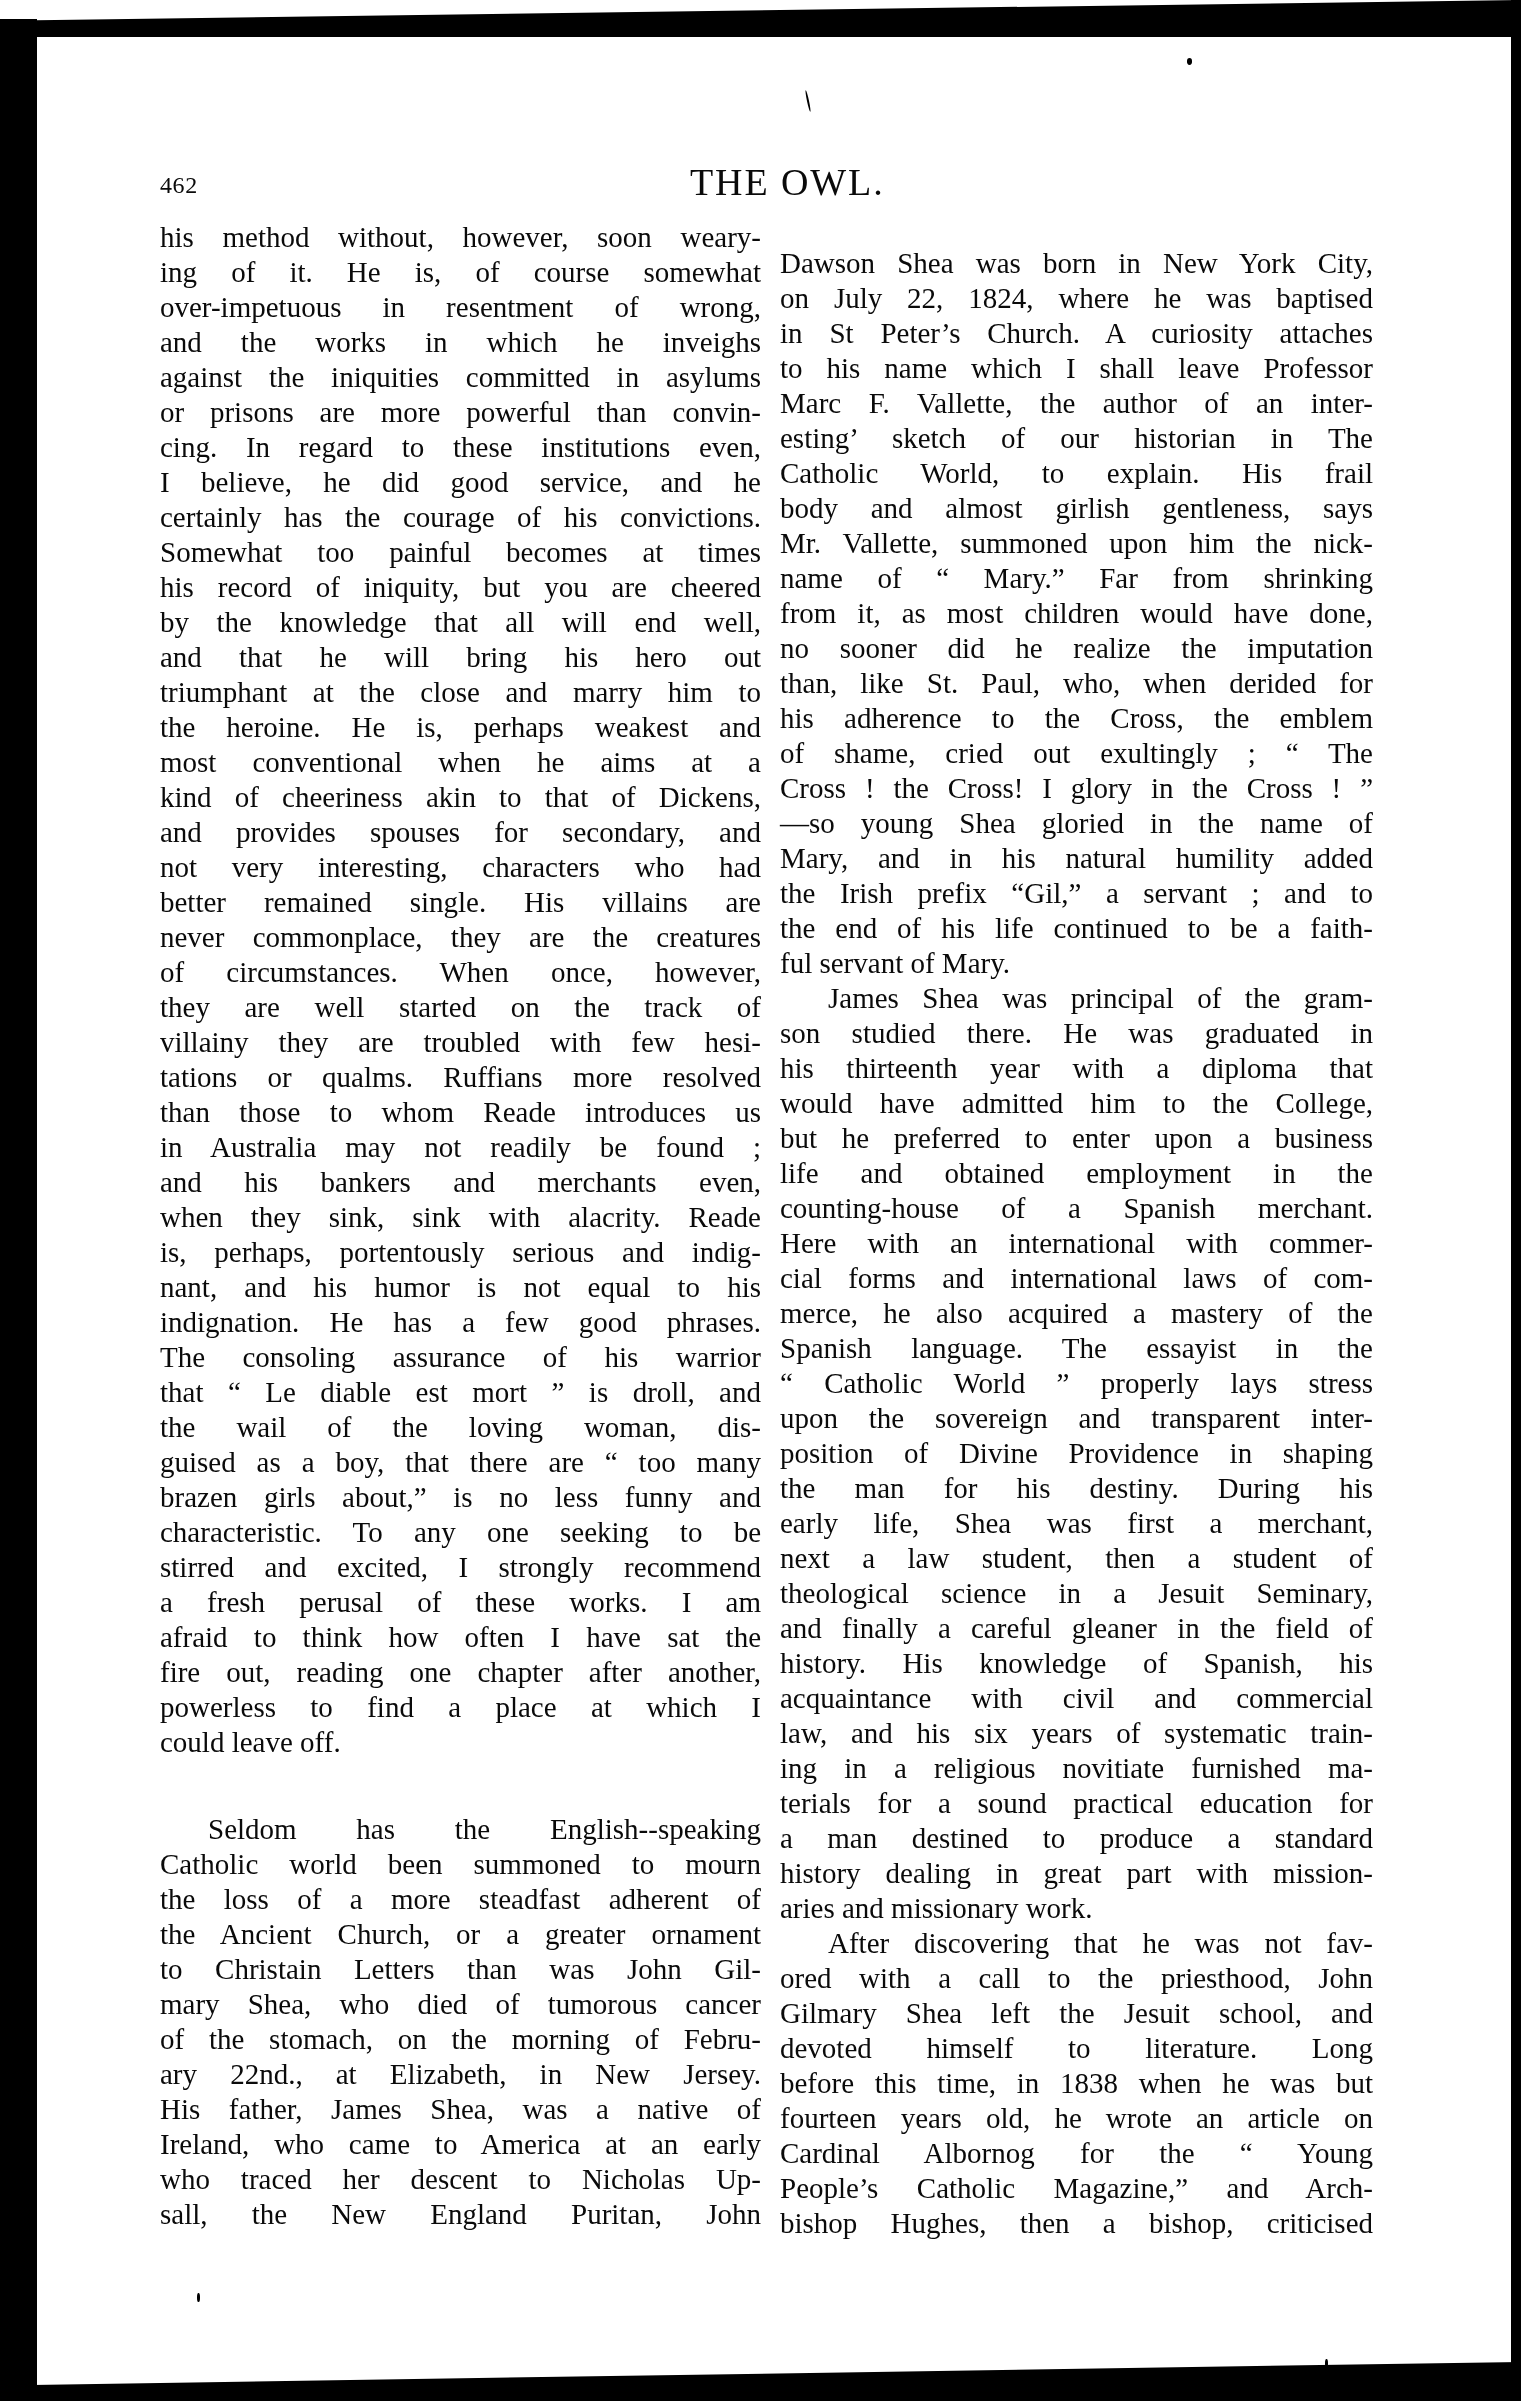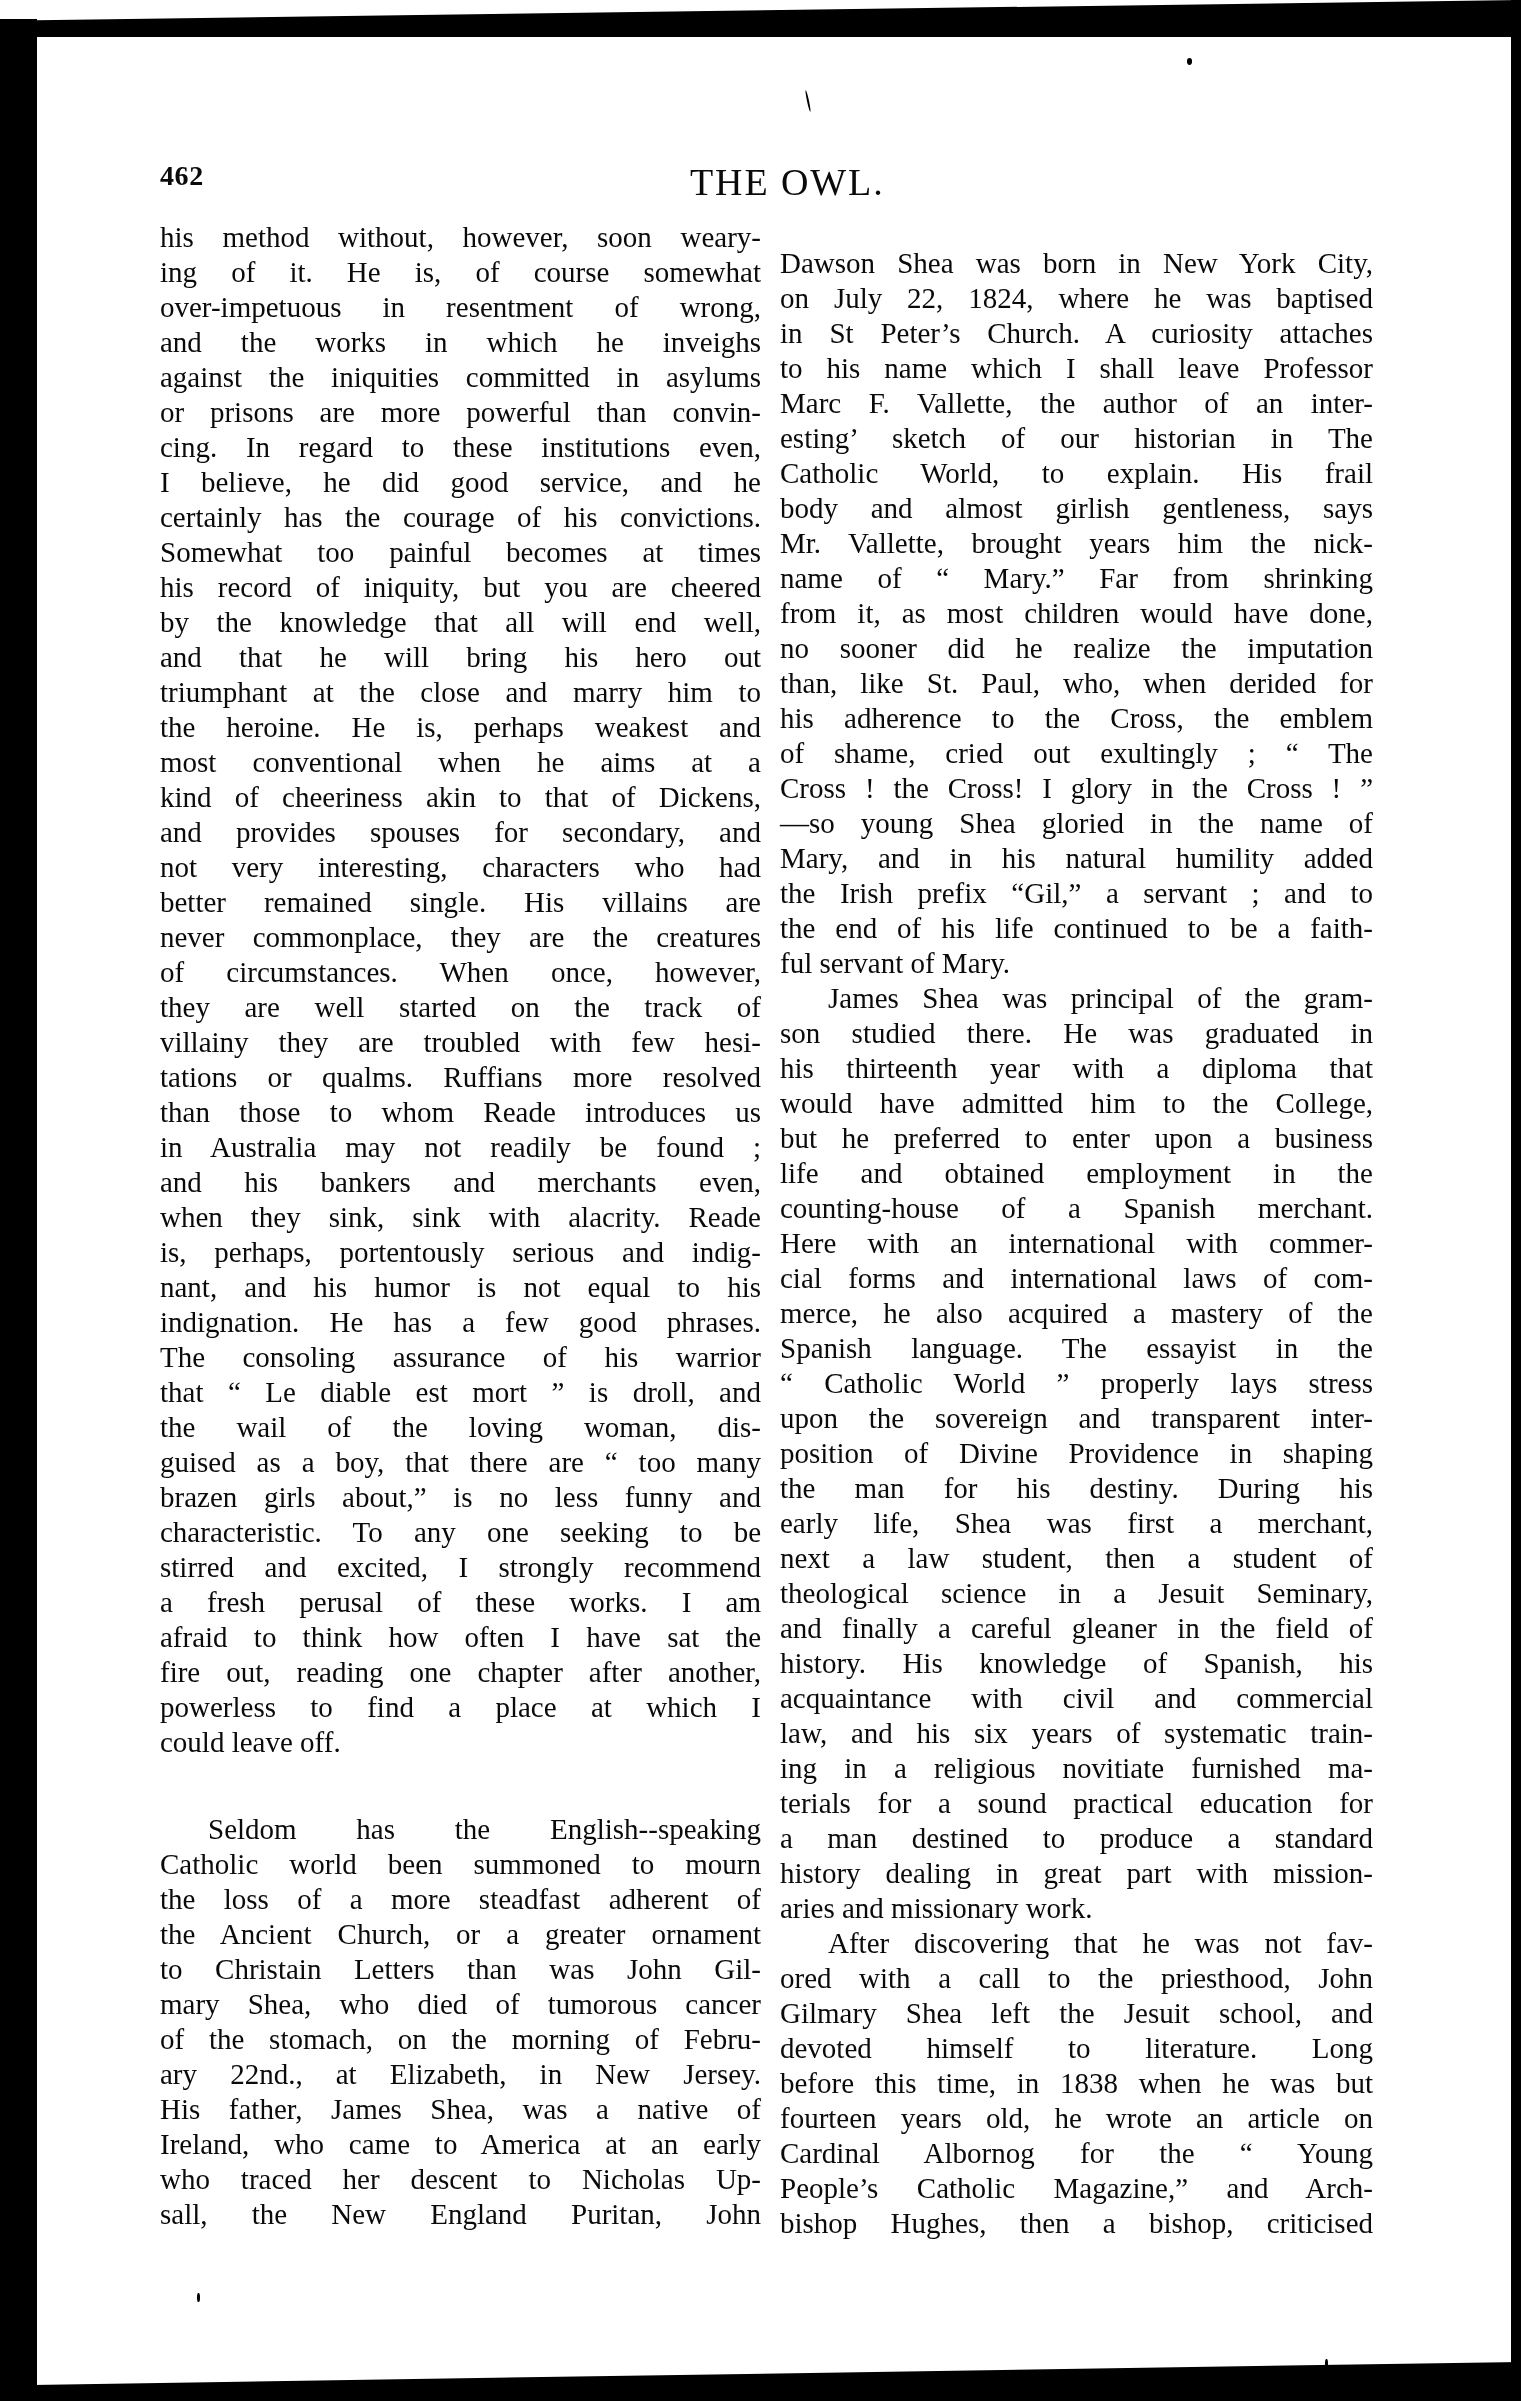--- a/index.html
+++ b/index.html
@@ -55,24 +55,23 @@
     
     .running-head {
       position: absolute;
       top: 160px;
       left: 160px;
       width: 1248px;
       height: 39px;
     }
     .page-number {
       position: absolute;
-      left: 0; top: 0;
-      font-size: 28px;
+      left: 0; top: 12px;
+      font-size: 24px;
       letter-spacing: 0.6px;
-      font-weight: bold;
     }
     .journal-title {
       position: absolute;
       left: 530px; top: 0;
       font-size: 38px;
       letter-spacing: 1.9px;
     }
 
     
     .column {
@@ -187,21 +186,21 @@
 <div class="column col-right">
   <div id="right-lines">
       <span class="line">Dawson Shea was born in New York City,</span>
       <span class="line">on July 22, 1824,  where he was baptised</span>
       <span class="line">in St Peter’s Church.  A curiosity attaches</span>
       <span class="line">to his name which I shall leave Professor</span>
       <span class="line">Marc F. Vallette, the author of an inter-</span>
       <span class="line">esting’ sketch of our historian in The</span>
       <span class="line">Catholic World, to explain.  His frail</span>
       <span class="line">body and almost girlish gentleness, says</span>
-      <span class="line">Mr. Vallette, brought years him the nick-</span>
+      <span class="line">Mr. Vallette, summoned upon him the nick-</span>
       <span class="line">name of “ Mary.”  Far from shrinking</span>
       <span class="line">from it, as most children would have done,</span>
       <span class="line">no sooner did he realize the imputation</span>
       <span class="line">than, like St. Paul, who, when derided for</span>
       <span class="line">his adherence to the Cross, the emblem</span>
       <span class="line">of shame, cried out exultingly ; “ The</span>
       <span class="line">Cross ! the Cross! I glory in the Cross ! ”</span>
       <span class="line">—so young Shea gloried in the name of</span>
       <span class="line">Mary, and in his natural humility added</span>
       <span class="line">the Irish prefix “Gil,” a servant ; and to</span>

